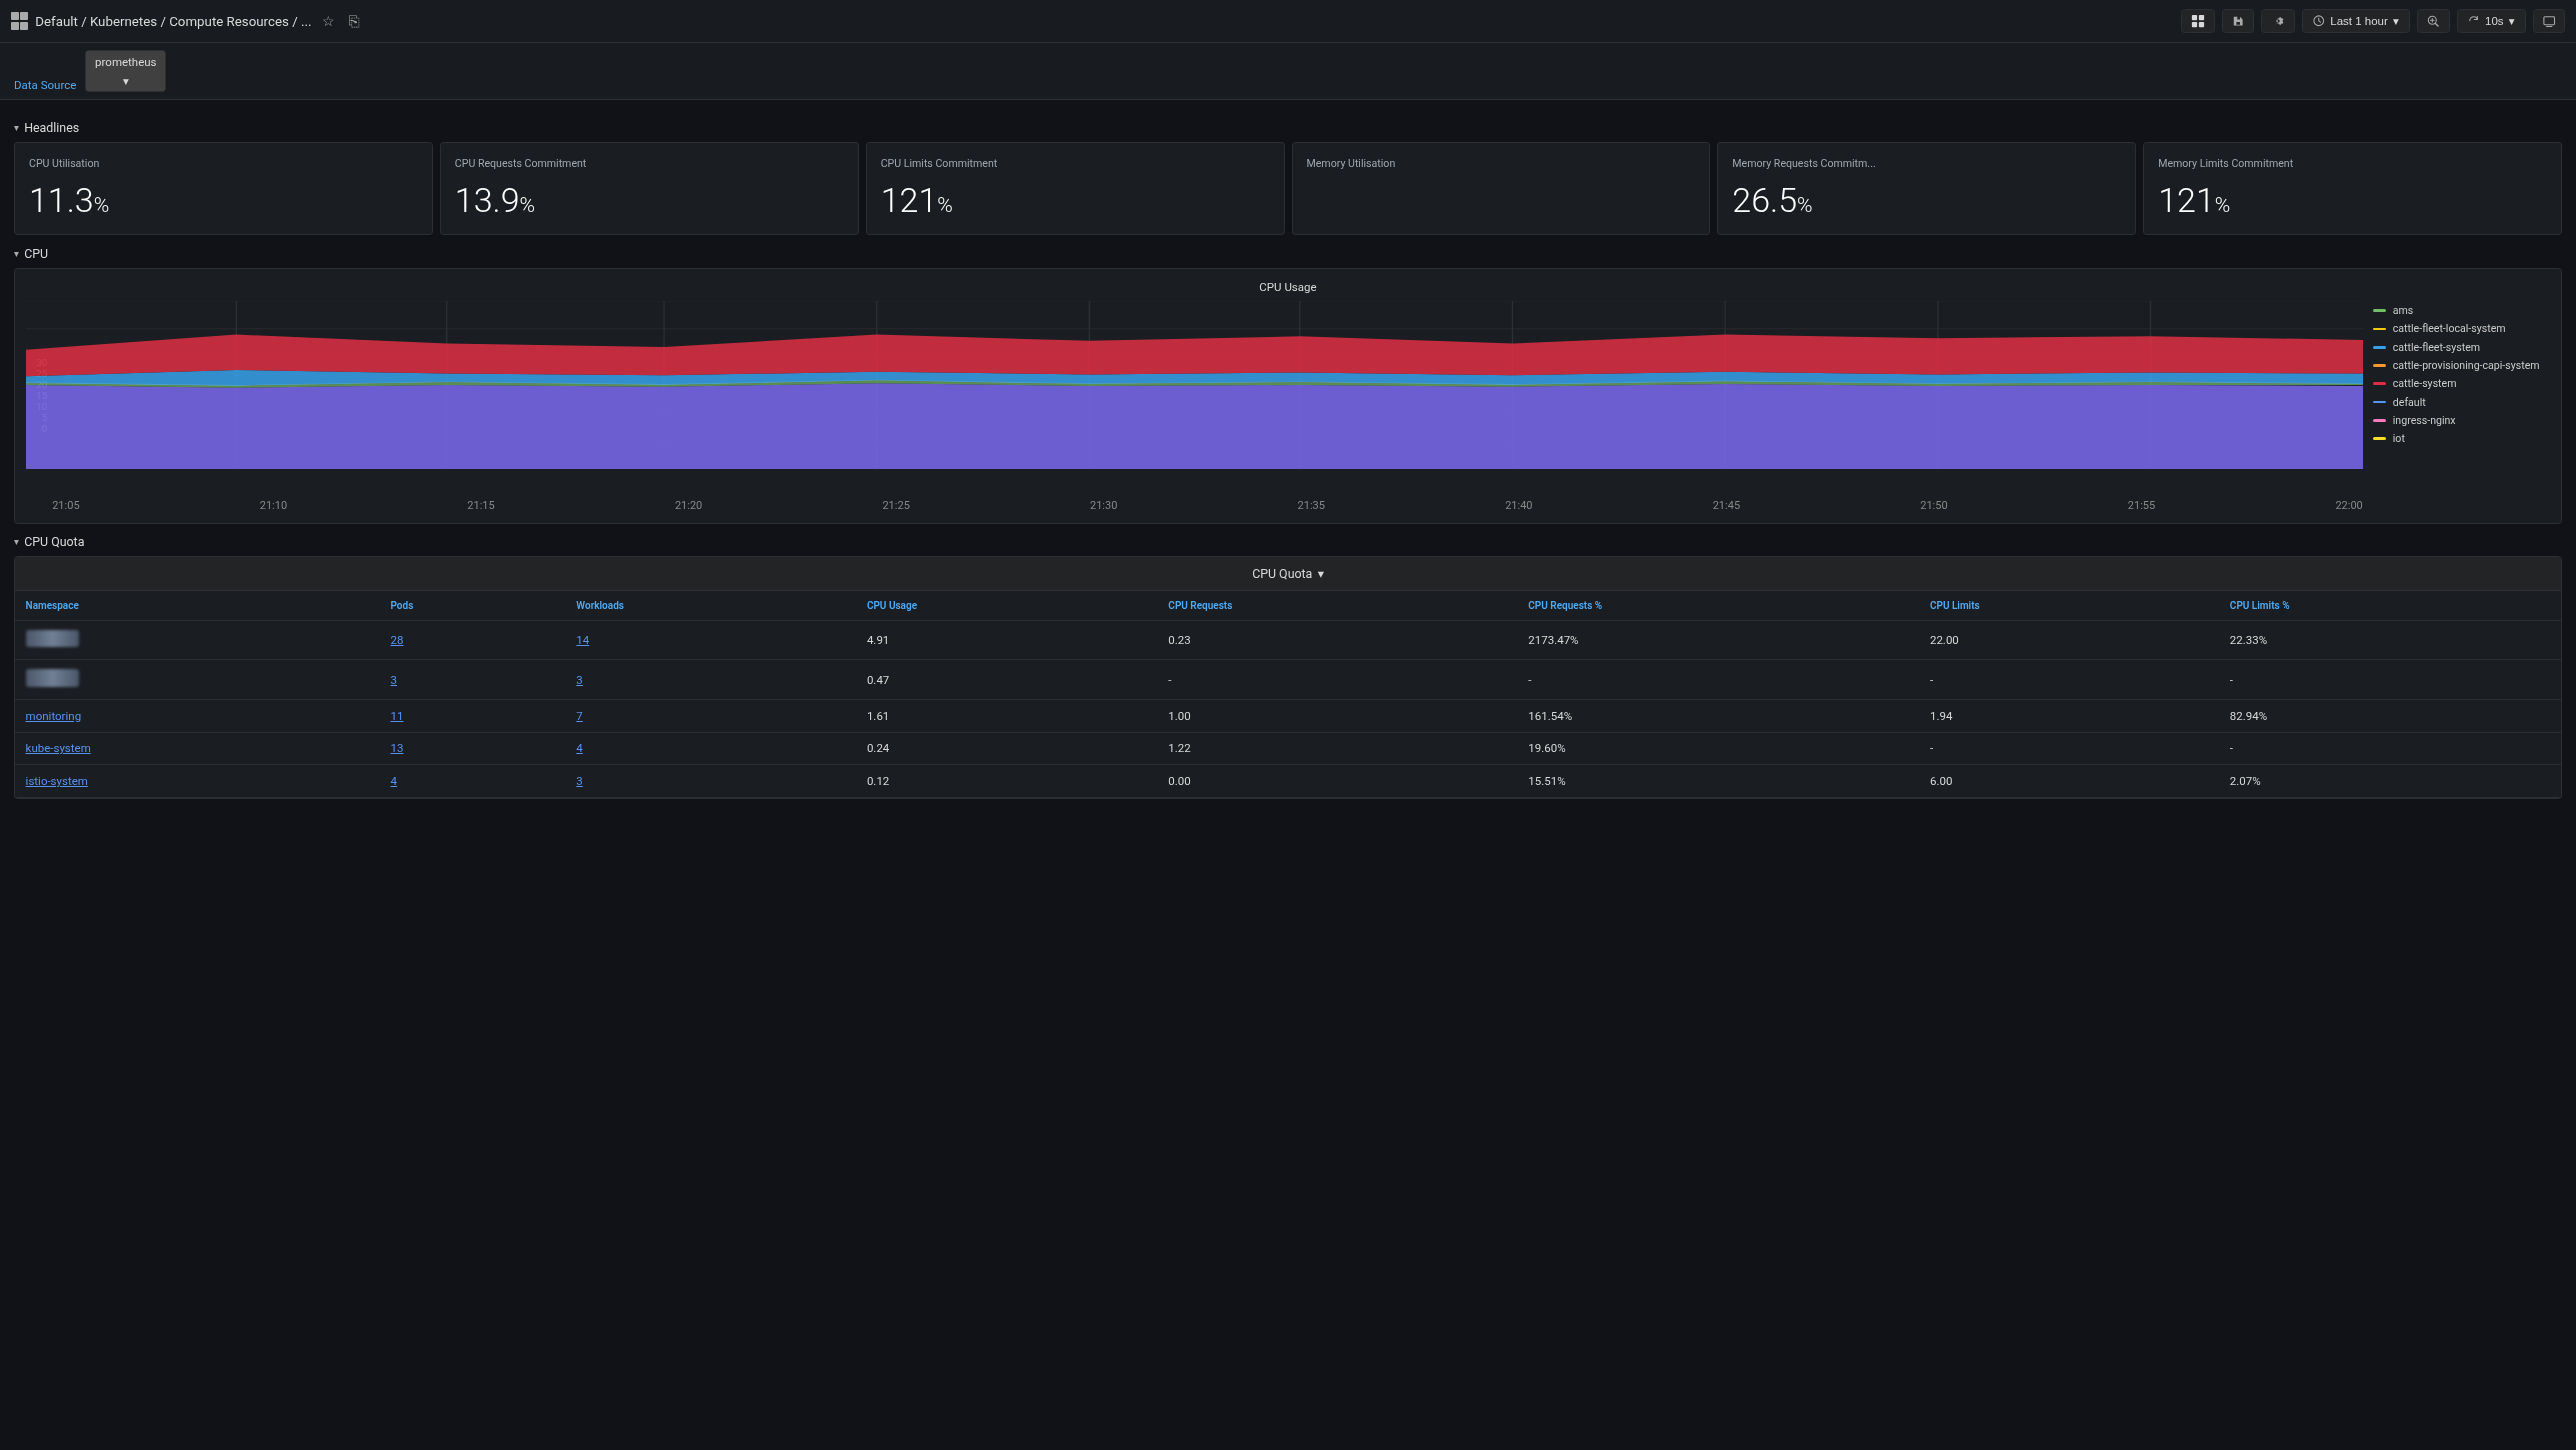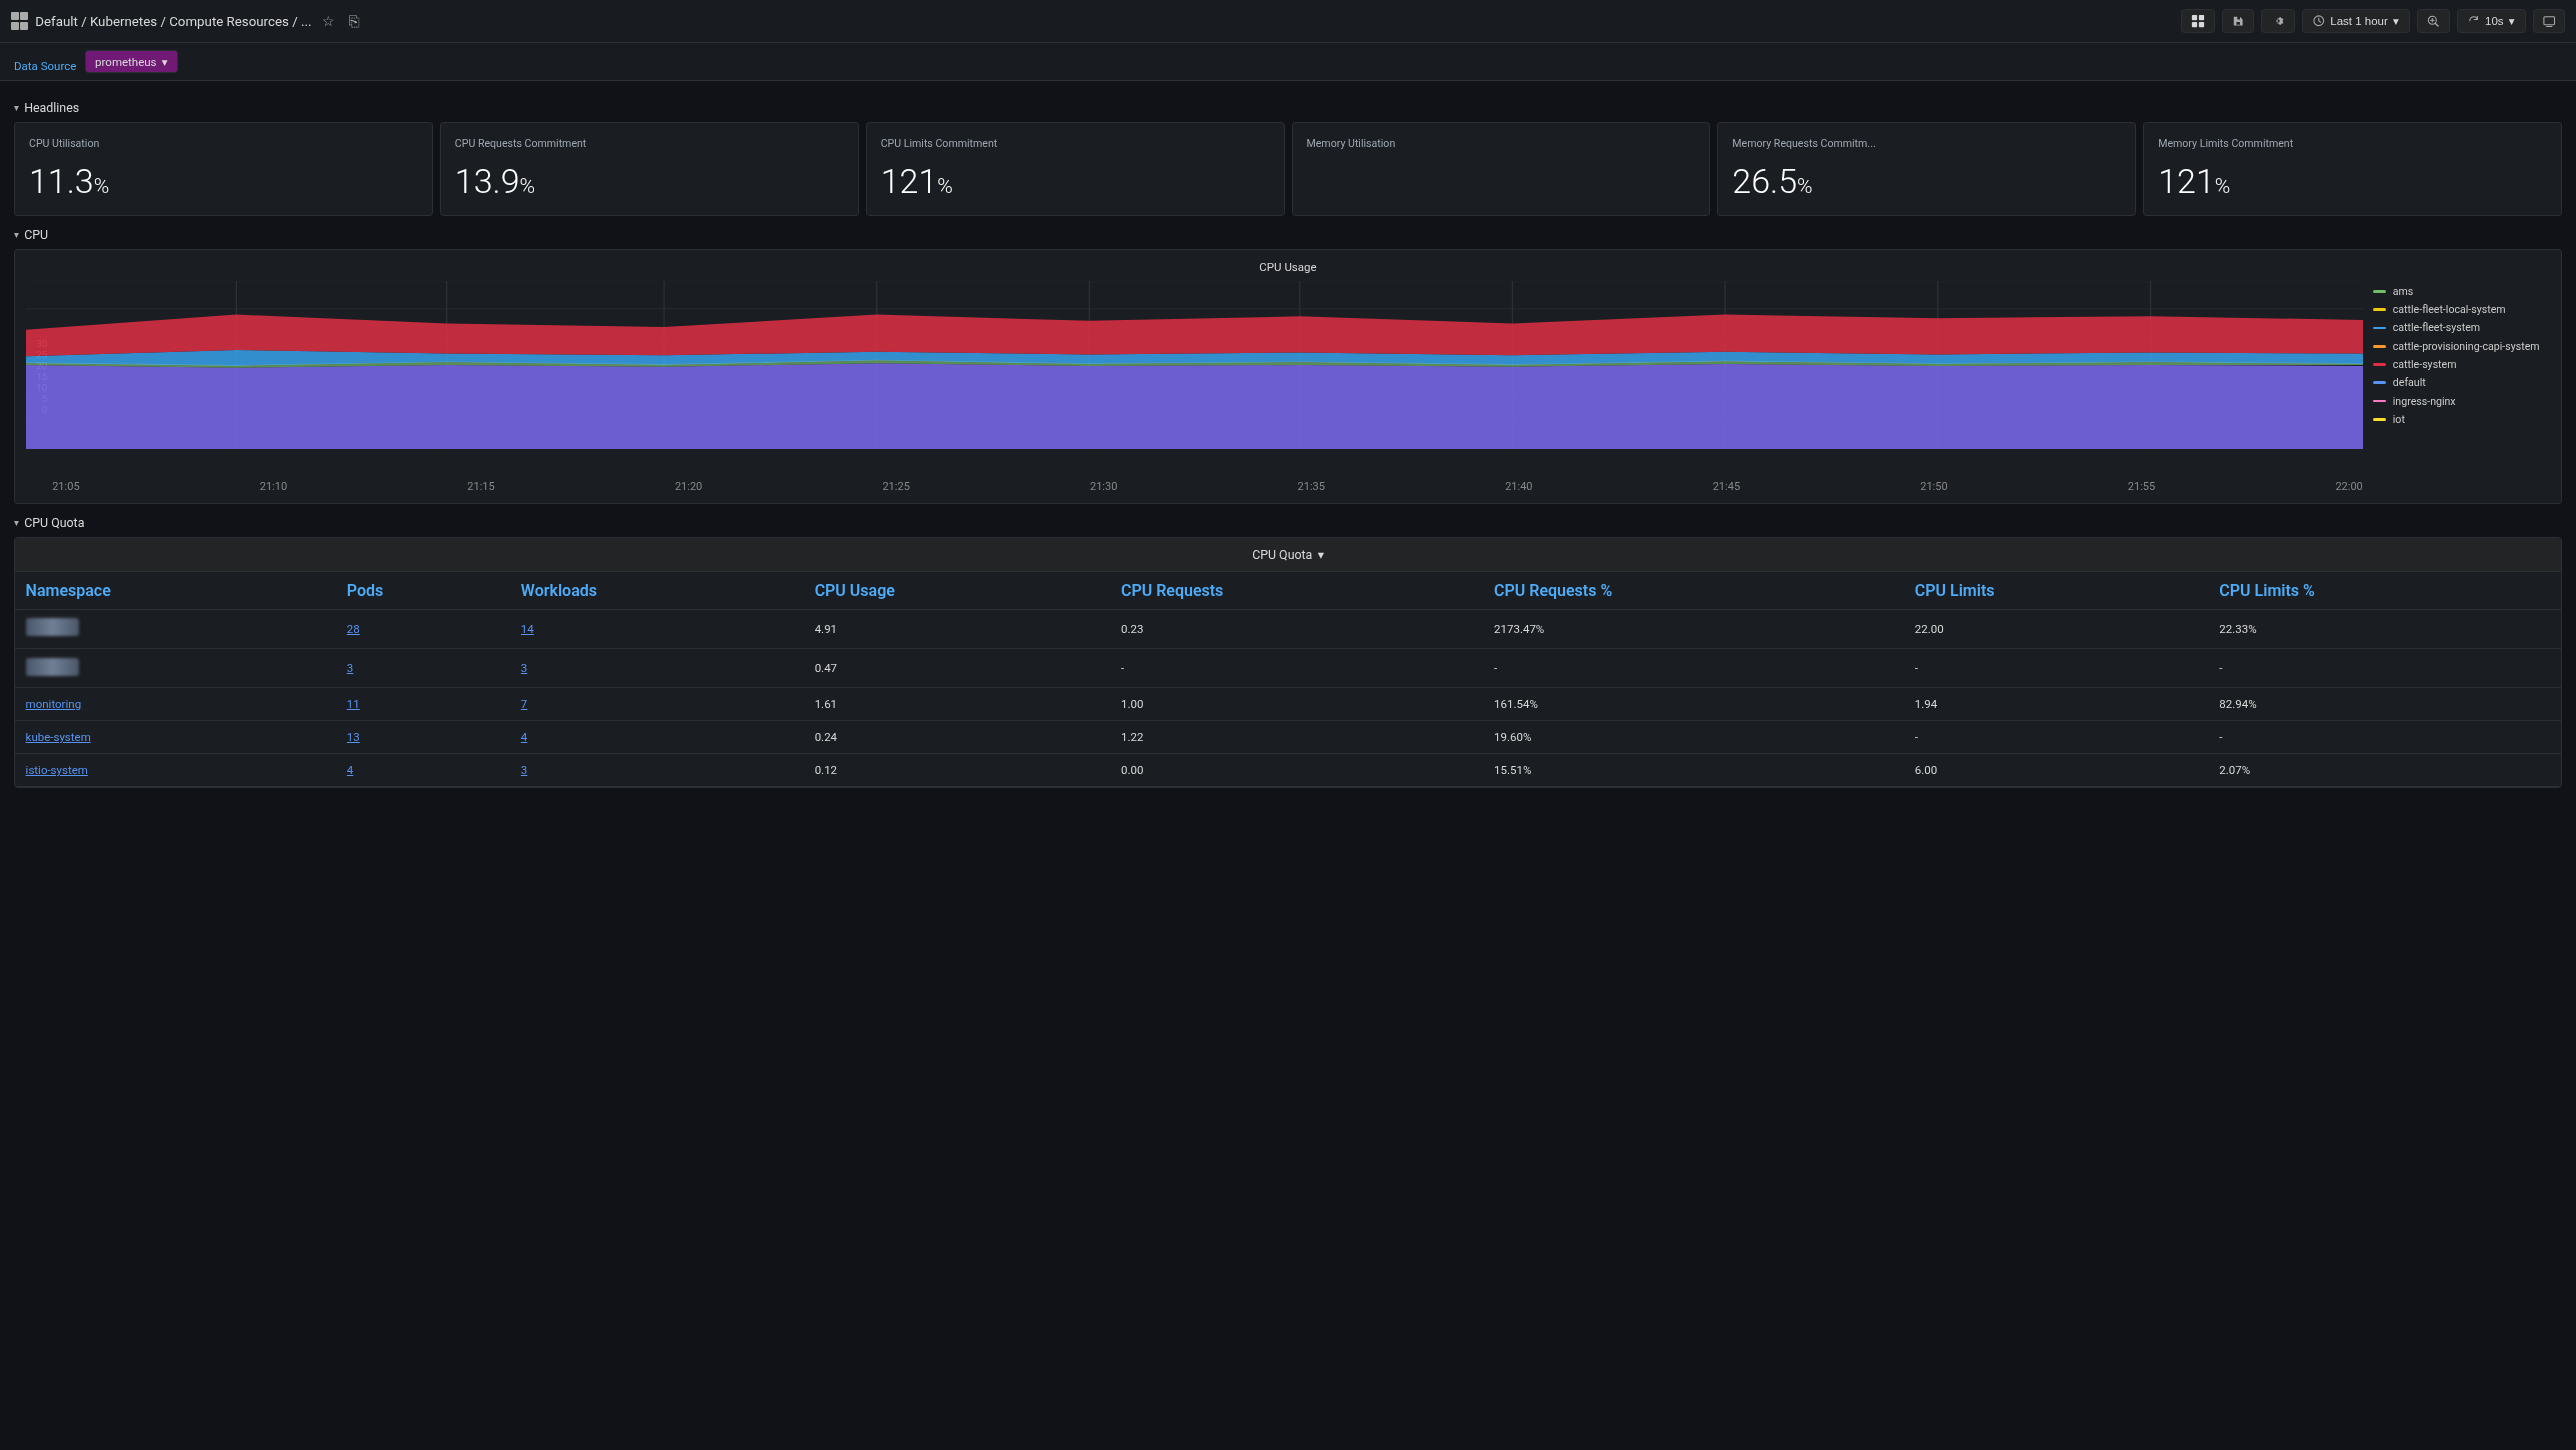--- a/index.html
+++ b/index.html
@@ -82,30 +82,31 @@
       background: #181b1f;
       padding: 7px 14px;
       border-bottom: 0.9px solid #2c2f33;
       gap: 8.9px;
     }
     .ds-label {
       color: #4dabf7;
       font-size: 11.5px;
     }
     .ds-select {
-      background: #701a75;
+      background: #404040;
       border: 0.9px solid #2c2f33;
       color: #d9d9d9;
       border-radius: 3.5px;
       padding: 3.5px 8.9px;
       font-size: 11.5px;
       cursor: pointer;
       display: flex;
       align-items: center;
       gap: 5.3px;
+      flex-direction: column;
     }
 
     
     .content {
       padding: 10.6px 14px;
     }
 
     
     .section-header {
       display: flex;
@@ -230,21 +231,21 @@
       font-size: 12.4px;
       color: #d9d9d9;
       gap: 5.3px;
     }
     table {
       width: 100%;
       border-collapse: collapse;
     }
     thead th {
       color: #4dabf7;
-      font-size: 16px;
+      font-size: 10px;
       font-weight: 600;
       padding: 8.9px 10.6px;
       text-align: left;
       border-bottom: 0.9px solid #2c2f33;
       background: #1a1d21;
     }
     tbody tr {
       border-bottom: 0.9px solid #2c2f33;
     }
     tbody td {

